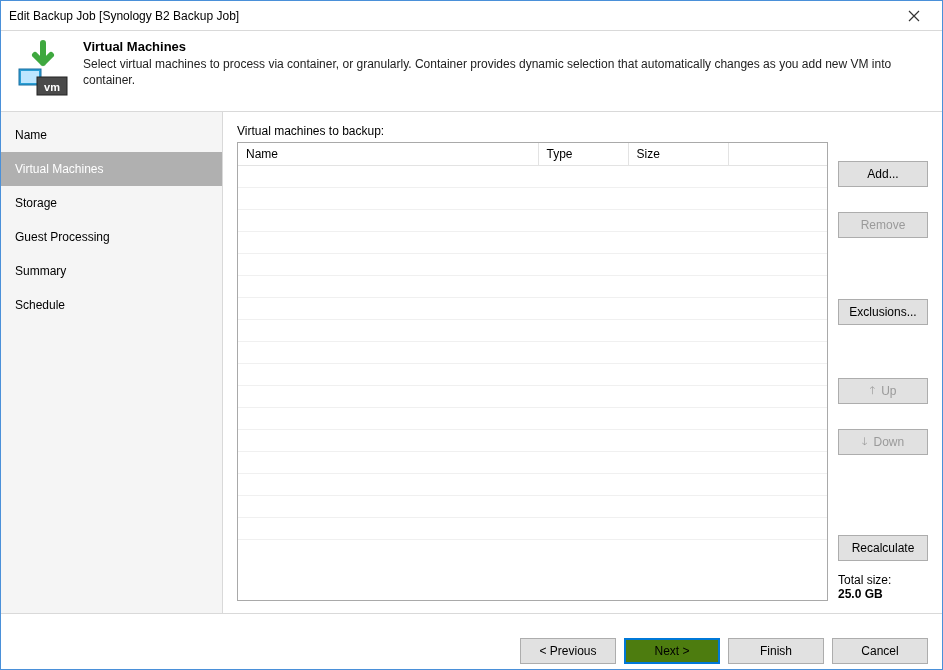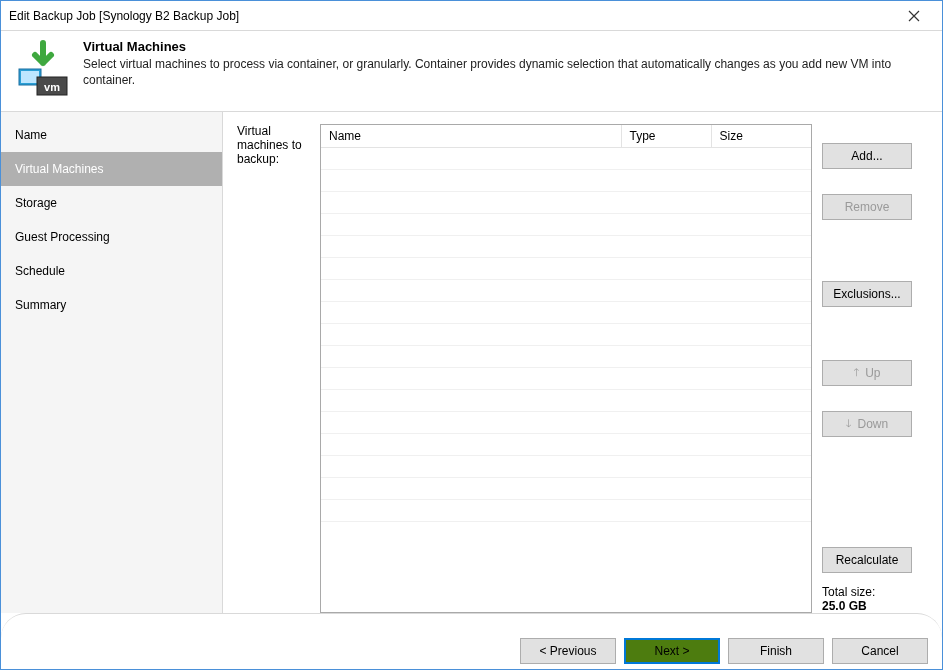--- a/index.html
+++ b/index.html
@@ -11,21 +11,21 @@
   .titlebar-close svg { width: 12px; height: 12px; }
   .header { display: flex; padding: 8px 12px 12px 12px; gap: 10px; }
   .header-icon { width: 60px; height: 60px; flex-shrink: 0; }
   .header-text { flex: 1; }
   .header-title { font-weight: bold; font-size: 13px; margin-bottom: 2px; }
   .header-desc { font-size: 12px; color: #222; line-height: 1.35; }
   .body { flex: 1; display: flex; border-top: 1px solid #d9d9d9; min-height: 0; }
   .sidebar { width: 222px; background: #f5f5f5; border-right: 1px solid #d9d9d9; padding-top: 6px; }
   .sidebar-item { padding: 10px 14px; font-size: 12px; cursor: pointer; }
   .sidebar-item.active { background: #b0b0b0; color: #fff; }
-  .main { flex: 1; padding: 12px 14px 0 14px; display: flex; flex-direction: row; min-height: 0; gap: 16px; }
+  .main { flex: 1; padding: 12px 14px 0 14px; display: flex; flex-direction: column; min-height: 0; }
   .main-label { margin-bottom: 4px; font-size: 12px; }
   .main-row { flex: 1; display: flex; gap: 10px; min-height: 0; }
   .table-wrap { flex: 1; border: 1px solid #a9a9a9; background: #fff; display: flex; flex-direction: column; min-height: 0; overflow: hidden; }
   .table { width: 100%; border-collapse: collapse; table-layout: fixed; }
   .table th { text-align: left; font-weight: normal; padding: 4px 8px; border-bottom: 1px solid #e3e3e3; border-right: 1px solid #e3e3e3; background: #fff; font-size: 12px; height: 22px; }
   .table th:last-child { border-right: none; }
   .table td { padding: 3px 8px; border-bottom: 1px solid #f0f0f0; font-size: 12px; height: 22px; white-space: nowrap; overflow: hidden; text-overflow: ellipsis; }
   .col-name { width: 300px; }
   .col-type { width: 90px; }
   .col-size { width: 100px; }
@@ -35,21 +35,21 @@
   .empty-row td { border-bottom: 1px solid #f0f0f0; }
   .side-buttons { width: 90px; display: flex; flex-direction: column; gap: 6px; }
   .btn { height: 26px; border: 1px solid #adadad; background: #e1e1e1; font-size: 12px; cursor: pointer; display: flex; align-items: center; justify-content: center; padding: 0 6px; margin-top: 19px; }
   .btn.disabled { color: #9a9a9a; cursor: default; background: #e1e1e1; }
   .spacer-sm { height: 30px; }
   .spacer-md { height: 22px; }
   .spacer-flex { flex: 1; }
   .arrow { font-size: 11px; margin-right: 6px; }
   .total-block { font-size: 12px; margin-top: 6px; }
   .total-block .val { font-weight: bold; }
-  .footer { height: 56px; border-top: 1px solid #d9d9d9; display: flex; align-items: center; justify-content: flex-end; padding: 0 14px; gap: 8px; background: #fff; border-radius: 25px; }
+  .footer { height: 56px; border-top: 1px solid #d9d9d9; display: flex; align-items: center; justify-content: flex-end; padding: 0 14px; gap: 8px; background: #fff; }
   .footer .btn { width: 96px; background: #e1e1e1; }
   .footer .btn.primary { border: 2px solid #0078d7; background: #4d7c0f; }
 </style>
 </head>
 <body>
 
 <div class="window">
 
   <div class="titlebar">
     <div class="titlebar-title">Edit Backup Job [Synology B2 Backup Job]</div>
@@ -76,22 +76,22 @@
     </div>
   </div>
 
   <div class="body">
 
     <div class="sidebar">
       <div class="sidebar-item">Name</div>
       <div class="sidebar-item active">Virtual Machines</div>
       <div class="sidebar-item">Storage</div>
       <div class="sidebar-item">Guest Processing</div>
+      <div class="sidebar-item">Summary</div>
       <div class="sidebar-item">Schedule</div>
-      <div class="sidebar-item">Summary</div>
     </div>
 
     <div class="main">
       <div class="main-label">Virtual machines to backup:</div>
       <div class="main-row">
         <div class="table-wrap">
           <table class="table">
             <colgroup>
               <col class="col-name">
                 <col class="col-type">

